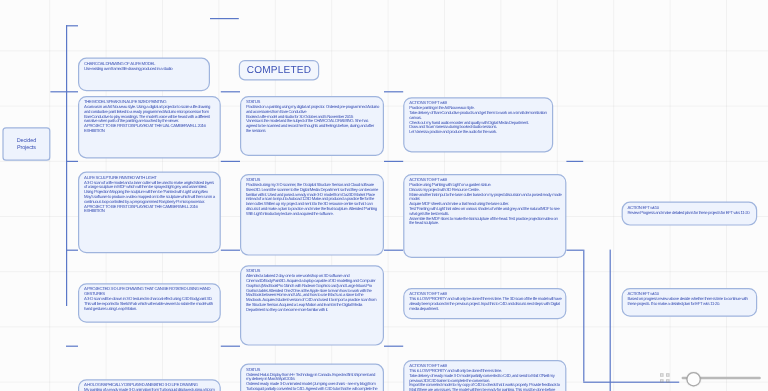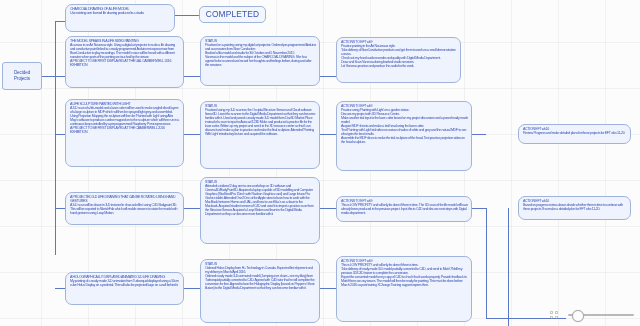--- a/index.html
+++ b/index.html
@@ -22,20 +22,21 @@
   .node{
     position:absolute;box-sizing:border-box;
     background:#eef3fd;
     border:1px solid #9fb4dd;
     border-radius:7px;
     color:#3b51b5;
     padding:2px 3px 2px 4px;
     overflow:hidden;
     line-height:1.12;
     letter-spacing:-0.02em;
+    margin-top:44px;
   }
   .node .ttl{display:block;font-size:3.6px;}
   .node .bdy{display:block;font-size:3.6px;}
   .head{font-size:3.6px;display:block;}
   
   #root{
     left:2px;top:62px;width:40px;height:28px;
     border-radius:3px;background:#eef3fd;border:1px solid #9fb4dd;
     display:flex;align-items:center;justify-content:center;
     text-align:center;font-size:4.6px;line-height:1.35;padding:0;

